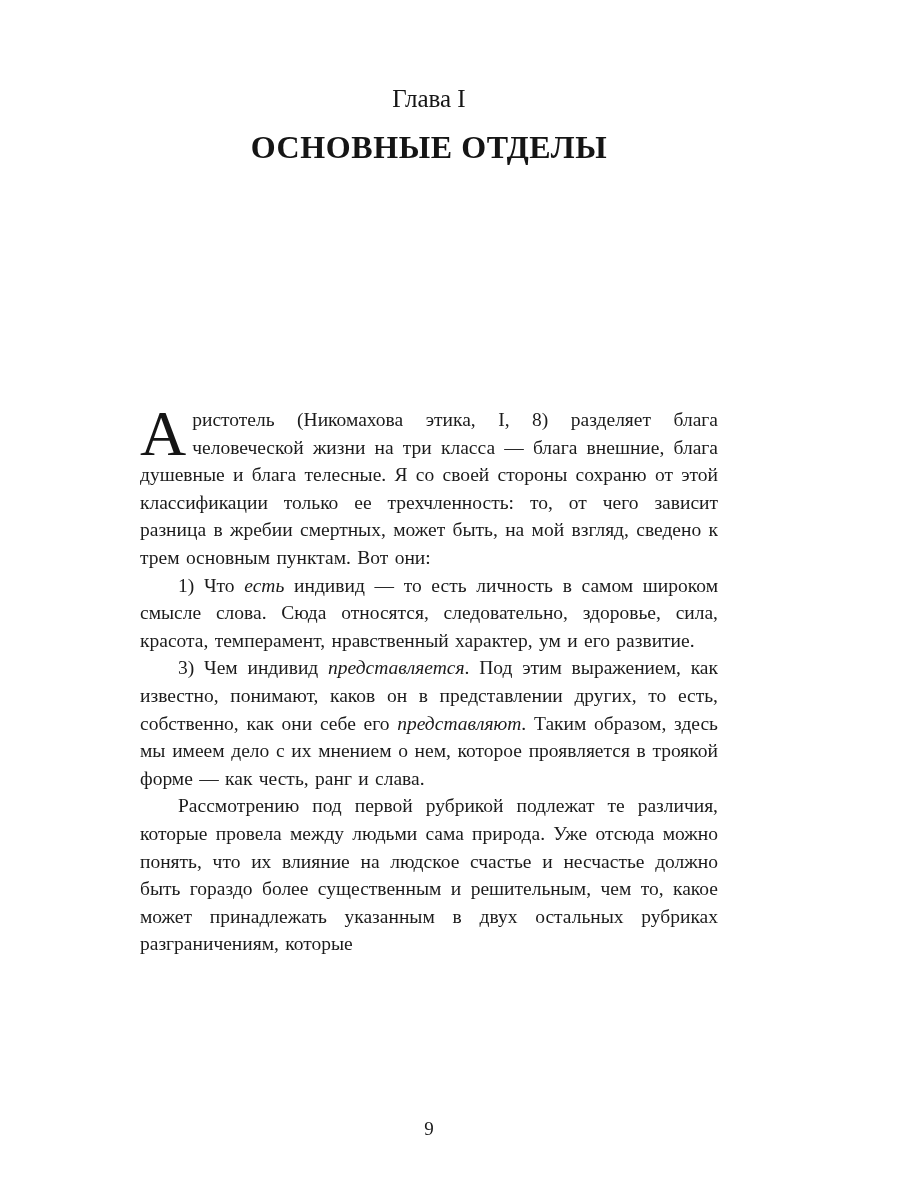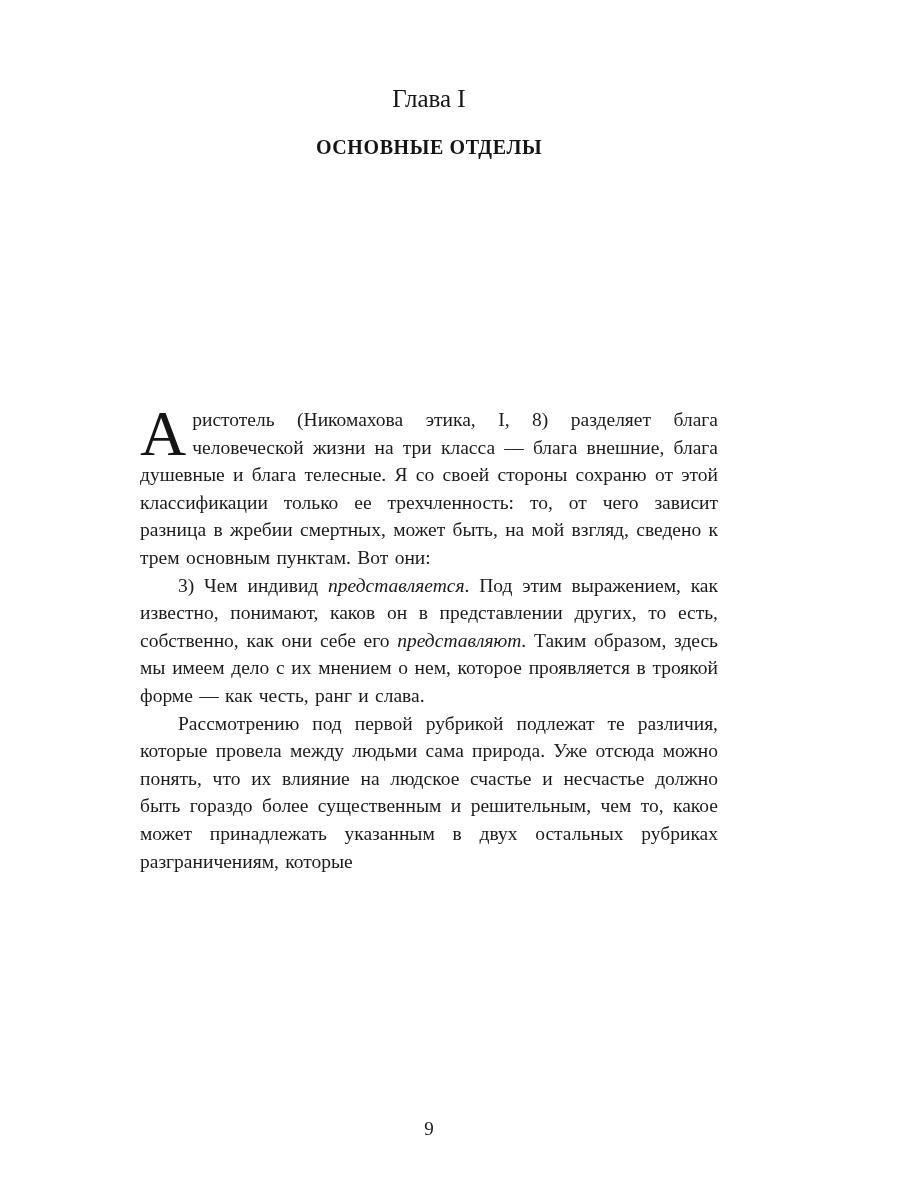--- a/index.html
+++ b/index.html
@@ -31,21 +31,21 @@
     text-align: center;
     font-weight: normal;
     font-size: 25px;
     line-height: 30px;
     color: #151515;
   }
   .chapter-title {
     margin: 18px 0 12px 0;
     text-align: center;
     font-weight: bold;
-    font-size: 20px;
+    font-size: 32px;
     line-height: 30px;
     letter-spacing: 0.6px;
     color: #151515;
   }
   .body-text {
     margin-top: 244px;
     font-size: 19.5px;
     line-height: 27.6px;
     text-align: justify;
     word-spacing: 1.5px;
@@ -79,18 +79,19 @@
 </style>
 </head>
 <body>
 
 <div class="page">
   <div class="text-col">
     <h2 class="chapter-label">Глава I</h2>
     <h1 class="chapter-title">ОСНОВНЫЕ ОТДЕЛЫ</h1>
     <div class="body-text">
         <p><span class="dropcap">А</span><span>ристотель (Никомахова этика, I, 8) разделяет блага человеческой жизни на три класса — блага внешние, блага душевные и блага телесные. Я со своей стороны сохраню от этой классификации только ее трехчленность: то, от чего зависит разница в жребии смертных, может быть, на мой взгляд, сведено к трем основным пунктам. Вот они:</span></p>
+        <p class="indent"><span>1) Что </span><em>есть</em><span> индивид — то есть личность в самом широком смысле слова. Сюда относятся, следовательно, здоровье, сила, красота, темперамент, нравственный характер, ум и его развитие.</span></p>
         <p class="indent"><span>3) Чем индивид </span><em>представляется</em><span>. Под этим выражением, как известно, понимают, каков он в представлении других, то есть, собственно, как они себе его </span><em>представляют</em><span>. Таким образом, здесь мы имеем дело с их мнением о нем, которое проявляется в троякой форме — как честь, ранг и слава.</span></p>
         <p class="indent"><span>Рассмотрению под первой рубрикой подлежат те различия, которые провела между людьми сама природа. Уже отсюда можно понять, что их влияние на людское счастье и несчастье должно быть гораздо более существенным и решительным, чем то, какое может принадлежать указанным в двух остальных рубриках разграничениям, которые</span></p>
       </div>
   </div>
   <div class="page-number">9</div>
 </div>
 
 </body></html>

